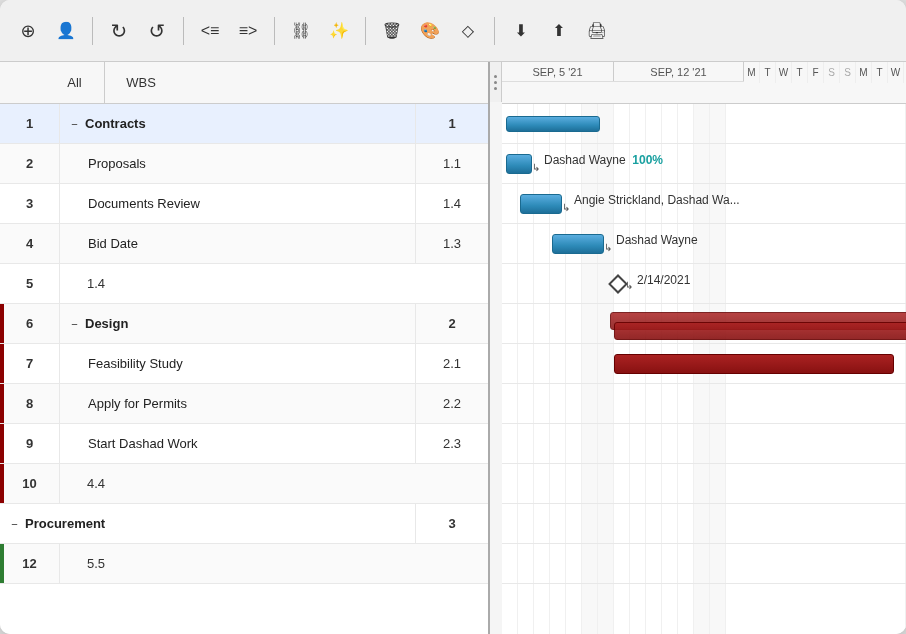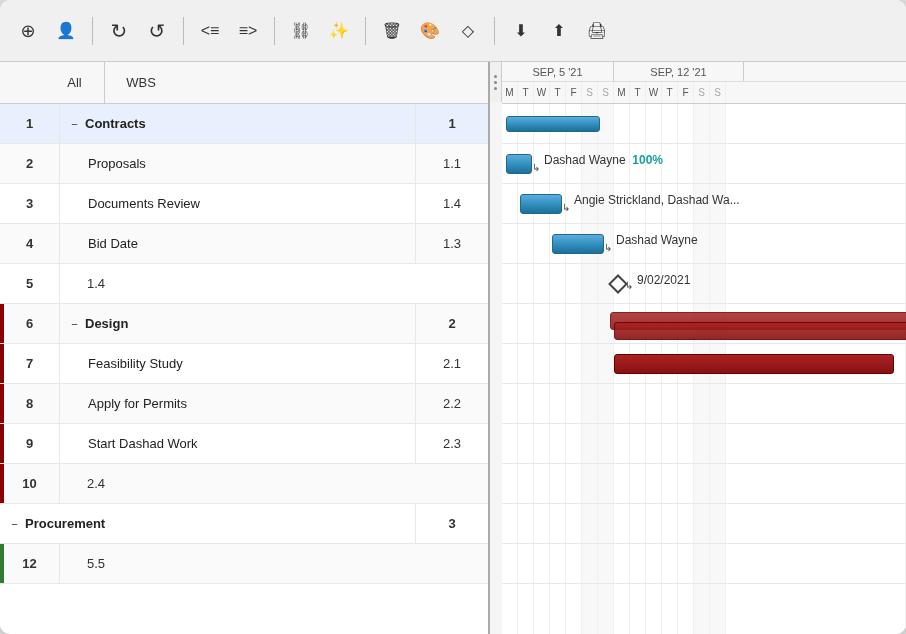--- a/index.html
+++ b/index.html
@@ -173,21 +173,20 @@
       flex-direction: column;
       background: #fff;
       overflow: hidden;
       position: relative;
     }
     .gantt-header {
       height: 42px;
       border-bottom: 1px solid #ccc;
       background: #f7f7f7;
       display: flex;
-      flex-direction: column;
       overflow: hidden;
     }
     .gantt-weeks {
       display: flex;
       height: 20px;
       border-bottom: 1px solid #ddd;
     }
     .gantt-week {
       display: flex;
       align-items: center;
@@ -396,21 +395,21 @@
           </div>
           <div class="td-name indented">Start Dashad Work</div>
           <div class="td-wbs">2.3</div>
         </div>
 
         <div class="table-row">
           <div class="td-num" style="position:relative;">
             <div class="row-bar" style="background:#8B0000;"></div>
             10
           </div>
-          <div class="td-wbs">2.4</div>
+          <div class="td-wbs">4.4</div>
         </div>
 
         <div class="table-row">
           <div class="td-name group-label">
             <span class="collapse-icon">⎯</span>
             Procurement
           </div>
           <div class="td-wbs group-label">3</div>
         </div>
 
@@ -506,21 +505,21 @@
 
           <div class="gantt-row">
             <div class="gantt-bar gantt-bar-blue" style="left:50px; width:52px; height:20px; top:10px;"></div>
             <span style="position:absolute; left:102px; top:18px; font-size:10px; color:#555;">↳</span>
             <span class="gantt-label" style="left:114px; top:9px;">Dashad Wayne</span>
           </div>
 
           <div class="gantt-row">
             <div style="position:absolute; left:109px; top:13px; width:14px; height:14px; border:2px solid #444; transform:rotate(45deg); background:white;"></div>
             <span style="position:absolute; left:123px; top:16px; font-size:10px; color:#555;">↳</span>
-            <span class="gantt-label" style="left:135px; top:9px;">9/02/2021</span>
+            <span class="gantt-label" style="left:135px; top:9px;">2/14/2021</span>
           </div>
 
           <div class="gantt-row" style="overflow:visible;">
             <div class="gantt-bar gantt-bar-dark-red" style="left:108px; width:300px; height:18px; top:8px; opacity:0.85;"></div>
             <div class="gantt-bar gantt-bar-dark-red" style="left:112px; width:300px; height:18px; top:18px; opacity:0.9;"></div>
           </div>
 
           <div class="gantt-row">
             <div class="gantt-bar gantt-bar-dark-red" style="left:112px; width:280px; height:20px; top:10px;"></div>
           </div>

